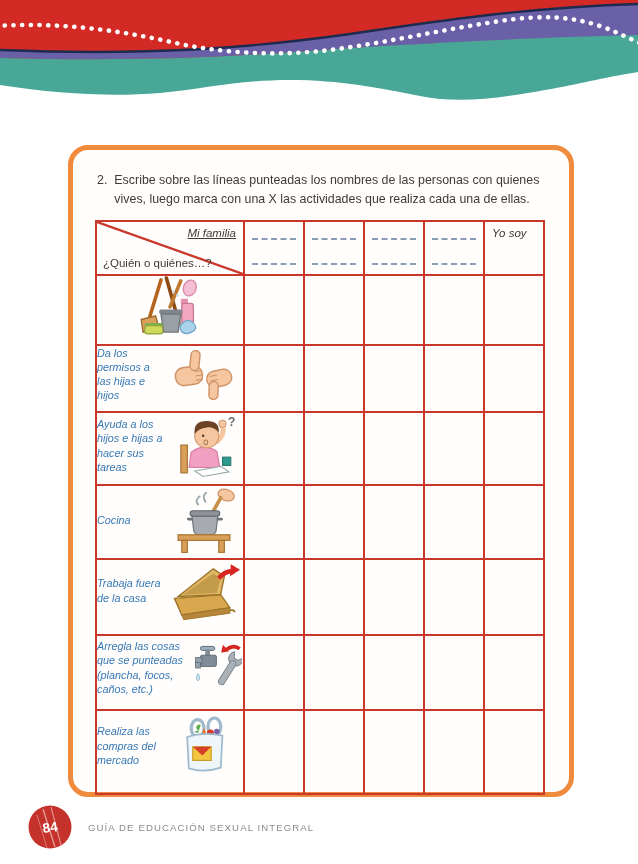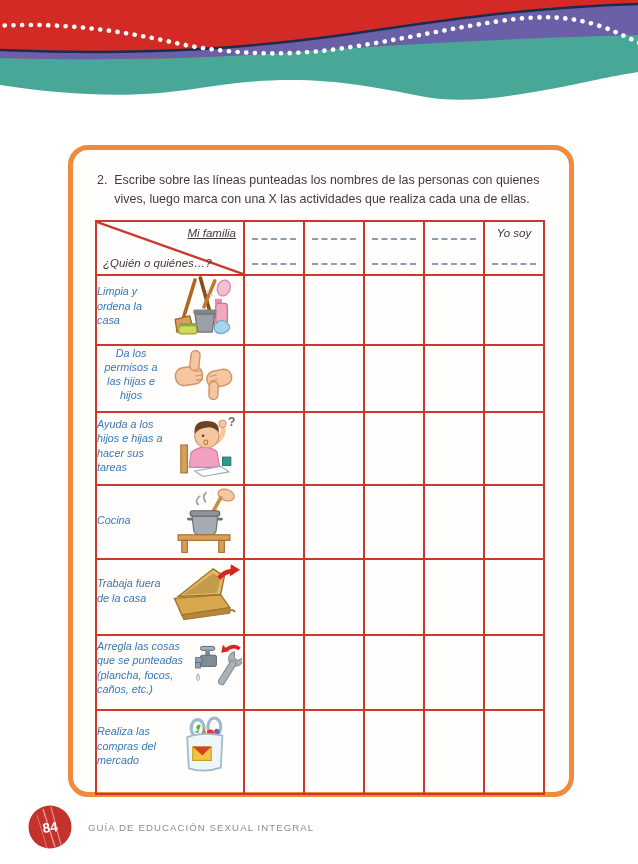--- a/index.html
+++ b/index.html
@@ -22,30 +22,30 @@
   table.acts { border-collapse:collapse; table-layout:fixed; width:448px;
     margin:11px 0 0 22px; }
   table.acts td { border:2.4px solid #c9382b; vertical-align:top; padding:0; }
   col.c-label { width:148px; }
   col.c-col { width:60px; }
 
   td.diag { position:relative; height:54px; }
   td.diag svg { position:absolute; inset:0; width:100%; height:100%; }
   .diag-top { position:absolute; top:5px; right:7px; font-style:italic;
     font-size:11.5px; color:#3e3a37;text-decoration:underline; }
-  .diag-bottom { position:absolute; bottom:5px; left:6px; font-style:italic;
+  .diag-bottom { position:absolute; bottom:5px; left:6px; 
     font-size:11.5px; color:#3e3a37; }
 
   td.namecell { height:54px; }
   .namecell-inner { display:flex; flex-direction:column; justify-content:space-between;
     height:100%; padding:16px 7px 9px; }
   .dash { border-top:2px dashed #8a9db5; height:0; }
 
   td.yosoy { height:54px; }
-  .yosoy-inner { display:flex; flex-direction:column; justify-content:space-between;
+  .yosoy-inner { display:flex; flex-direction:row; justify-content:space-between;
     height:100%; padding:5px 7px 9px; }
   .yosoy-label { text-align:center; font-style:italic; font-size:11.5px; color:#3e3a37; }
 
   td.activity { padding:4px 2px 4px 8px; }
   .act-inner { display:flex; align-items:center; height:100%; }
   .act-label { flex:0 0 68px; font-style:italic; font-size:10.8px; line-height:1.32;
     color:#3778b6; }
   .act-label.wide { flex:0 0 96px; }
   .act-art { flex:1 1 auto; display:flex; justify-content:center; align-items:center; }
 
@@ -124,21 +124,20 @@
           <div class="yosoy-inner">
             <div class="yosoy-label">Yo soy</div>
             <div class="dash"></div>
           </div>
         </td>
       </tr>
 
       <tr style="height:70px;">
         <td class="activity">
           <div class="act-inner">
-            <div class="act-label">Limpia y ordena la casa</div>
             <div class="act-art">
               <svg width="72" height="60" viewBox="0 0 80 66">
                 <line x1="30" y1="4" x2="16" y2="50" stroke="#b5651d" stroke-width="4" stroke-linecap="round"></line>
                 <line x1="36" y1="2" x2="50" y2="52" stroke="#8d4a12" stroke-width="4" stroke-linecap="round"></line>
                 <line x1="52" y1="5" x2="40" y2="34" stroke="#c07a30" stroke-width="4" stroke-linecap="round"></line>
                 <polygon points="8,48 24,44 28,58 10,62" fill="#d9a05b" stroke="#9c6b2f" stroke-width="1.5"></polygon>
                 <ellipse cx="62" cy="13" rx="7" ry="9" fill="#f5bfd3" stroke="#d98aa8" stroke-width="1.5" transform="rotate(20 62 13)"></ellipse>
                 <circle cx="48" cy="21" r="1.4" fill="#bcd7ea"></circle>
                     <circle cx="44" cy="17" r="1.4" fill="#bcd7ea"></circle>
                 <rect x="52" y="25" width="8" height="6" fill="#e391ad"></rect>
@@ -152,21 +151,21 @@
             </div>
           </div>
         </td>
         <td></td>
         <td></td>
         <td></td>
         <td></td>
         <td></td>
       </tr>
 
-      <tr style="height:67px;text-align:center;">
+      <tr style="height:67px;">
         <td class="activity">
           <div class="act-inner">
             <div class="act-label">Da los permisos a las hijas e hijos</div>
             <div class="act-art">
               <svg width="72" height="56" viewBox="0 0 80 60">
                 <g transform="rotate(-8 24 30)">
                   <rect x="8" y="22" width="30" height="20" rx="9" fill="#f6c6a0" stroke="#cf9368" stroke-width="1.6"></rect>
                   <rect x="27" y="5" width="10" height="22" rx="5" fill="#f6c6a0" stroke="#cf9368" stroke-width="1.6" transform="rotate(14 32 16)"></rect>
                   <line x1="30" y1="28" x2="38" y2="28" stroke="#cf9368" stroke-width="1.2"></line>
                   <line x1="30" y1="33" x2="38" y2="33" stroke="#cf9368" stroke-width="1.2"></line>

